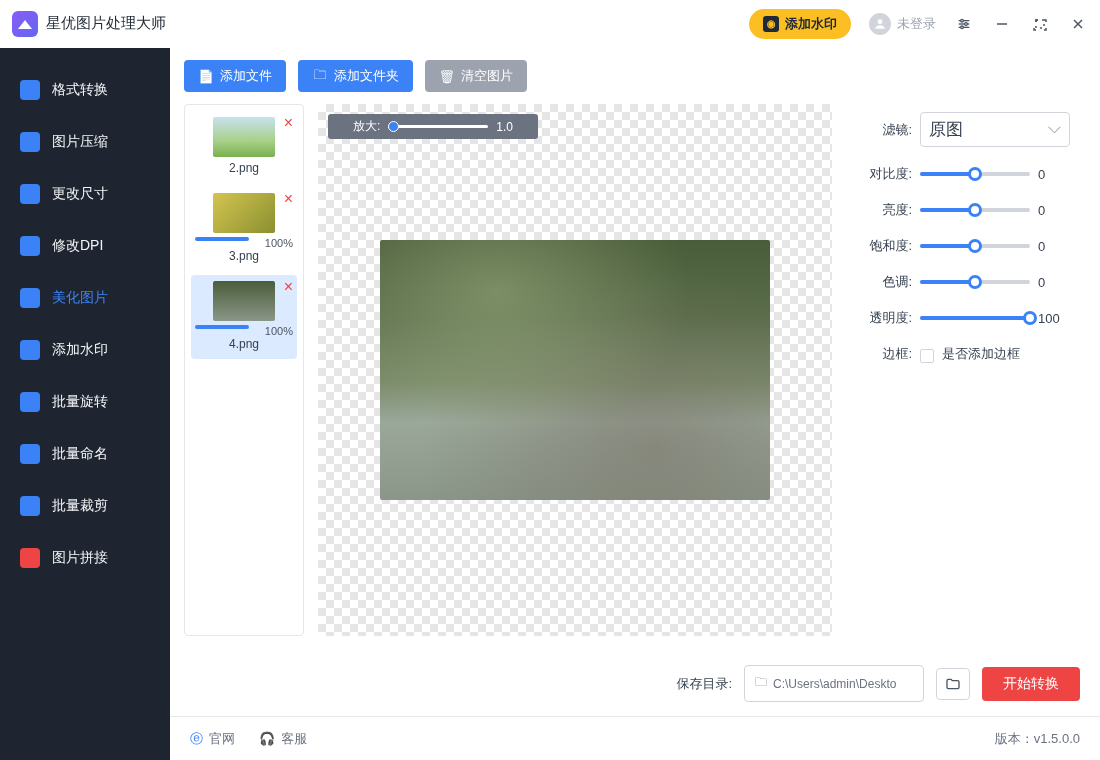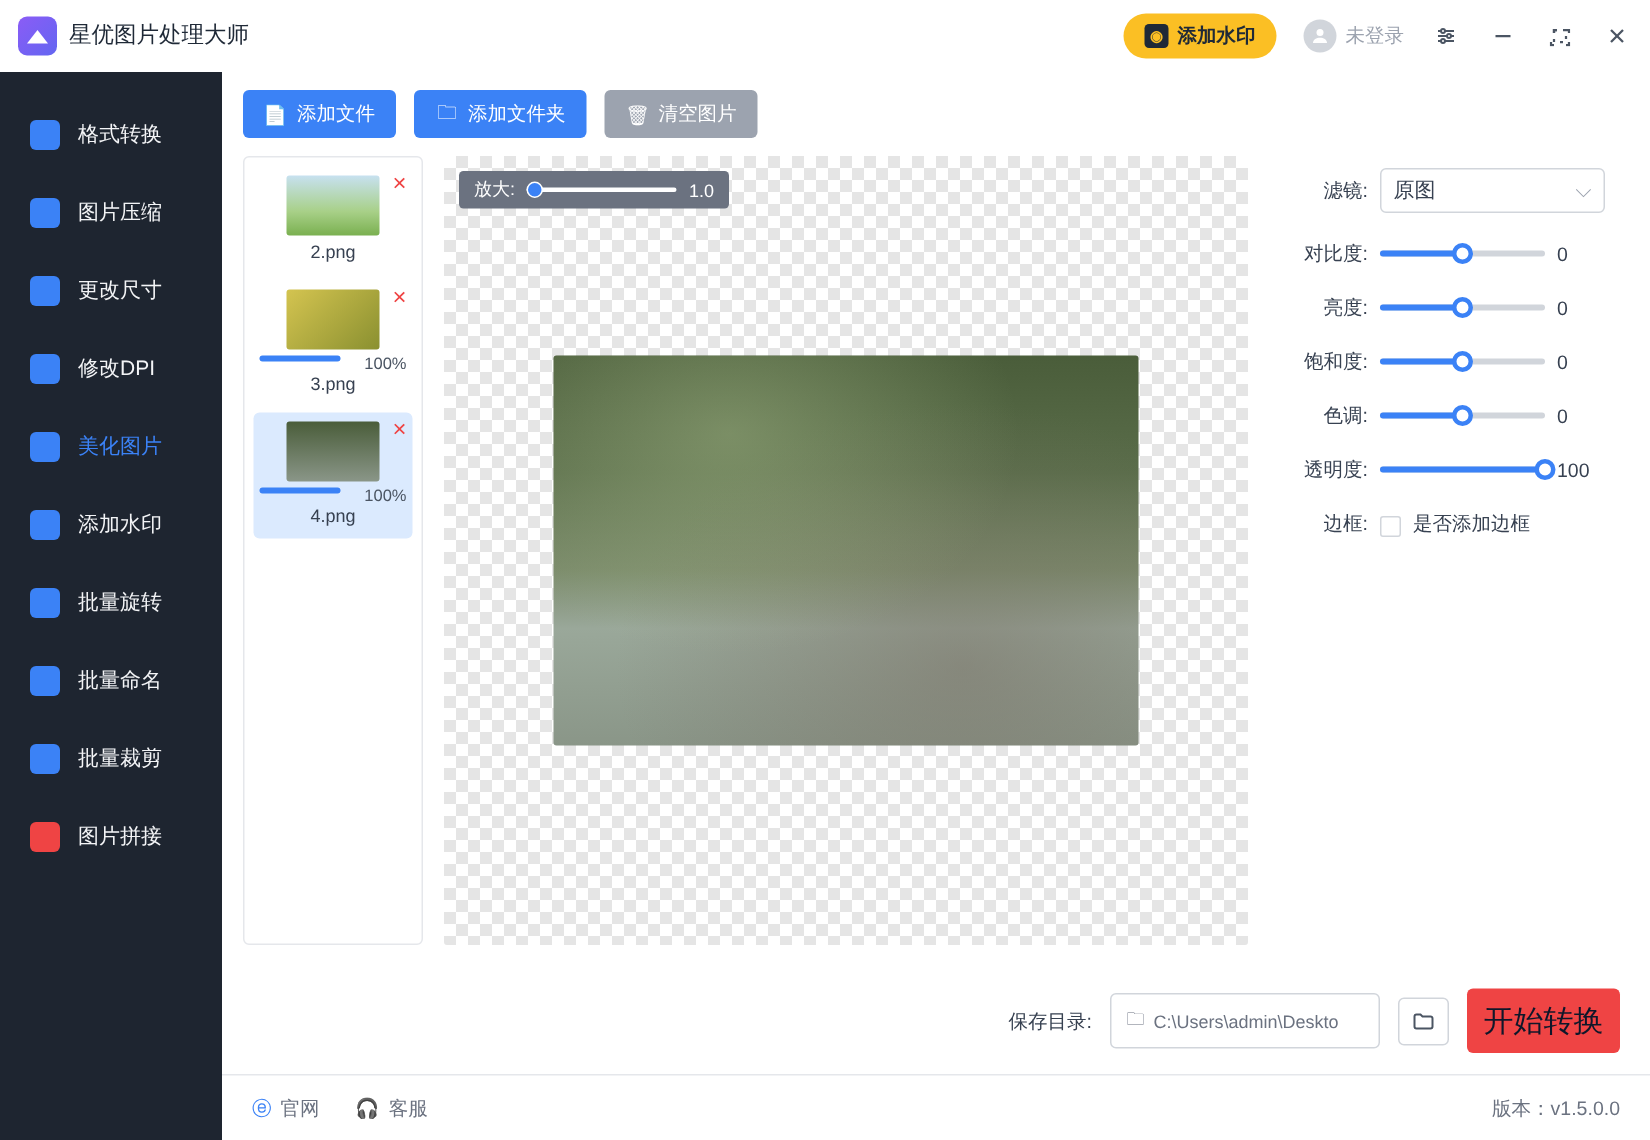--- a/index.html
+++ b/index.html
@@ -9,60 +9,60 @@
 .logo-img{width:26px;height:26px;background:linear-gradient(135deg,#8b5cf6,#6366f1);border-radius:6px;position:relative}
 .logo-img::after{content:"";position:absolute;left:6px;top:9px;width:0;height:0;border-left:7px solid transparent;border-right:7px solid transparent;border-bottom:9px solid #fff}
 .app-title{font-size:15px;font-weight:400;color:#1f2937}
 .titlebar-right{margin-left:auto;display:flex;align-items:center;gap:18px}
 .vip-btn{background:#fbbf24;color:#1f2937;font-weight:700;font-size:13px;padding:6px 14px;border-radius:16px;display:flex;align-items:center;gap:6px;cursor:pointer}
 .vip-icon{width:16px;height:16px;background:#1f2937;border-radius:3px;display:flex;align-items:center;justify-content:center;color:#fbbf24;font-size:10px}
 .user-box{display:flex;align-items:center;gap:6px;color:#9ca3af;font-size:13px}
 .avatar{width:22px;height:22px;border-radius:50%;background:#d1d5db;display:flex;align-items:center;justify-content:center}
 .win-btn{width:20px;height:20px;display:flex;align-items:center;justify-content:center;cursor:pointer;color:#4b5563}
 .main-row{flex:1;display:flex;min-height:0}
-.sidebar{width:148px;background:#1e2530;padding-top:18px;display:flex;flex-direction:column;gap:4px}
+.sidebar{width:170px;background:#1e2530;padding-top:18px;display:flex;flex-direction:column;gap:4px}
 .nav-item{display:flex;align-items:center;gap:12px;padding:14px 20px;color:#f3f4f6;font-size:14px;cursor:pointer}
 .nav-item.active{color:#3b82f6}
 .nav-icon{width:20px;height:20px;border-radius:4px;flex-shrink:0}
 .content{flex:1;display:flex;flex-direction:column;background:#fff;min-width:0}
 .toolbar{padding:12px 14px;display:flex;gap:12px}
 .btn{padding:7px 14px;border-radius:4px;font-size:13px;display:flex;align-items:center;gap:6px;cursor:pointer;border:none}
 .btn-primary{background:#3b82f6;color:#fff}
 .btn-gray{background:#9ca3af;color:#fff}
 .workspace{flex:1;display:flex;gap:14px;padding:0 14px 14px;min-height:0}
 .file-list{width:120px;border:1px solid #e5e7eb;border-radius:4px;padding:6px;overflow-y:auto}
 .file-item{padding:6px 4px 8px;text-align:center;position:relative;border-radius:4px;margin-bottom:4px}
 .file-item.selected{background:#dbeafe}
 .thumb{width:62px;height:40px;margin:0 auto 4px;border-radius:2px}
 .del-x{position:absolute;right:4px;top:4px;color:#ef4444;font-size:16px;cursor:pointer;line-height:1}
 .progress-wrap{display:flex;align-items:flex-start;gap:16px;margin-top:2px}
 .progress{flex:1;height:4px;background:#3b82f6;border-radius:2px}
 .pct{font-size:11px;color:#4b5563}
 .fname{font-size:12px;color:#374151}
 .canvas-area{flex:1;min-width:0;background-image:repeating-conic-gradient(#e5e5e5 0 25%,#fff 0 50%);background-size:16px 16px;position:relative;border-radius:2px;display:flex;align-items:center;justify-content:center}
-.zoom-pill{position:absolute;top:10px;left:10px;background:#6b7280;color:#fff;font-size:12px;padding:4px 10px;border-radius:3px;display:flex;align-items:center;gap:8px}
+.zoom-pill{position:absolute;top:10px;left:10px;background:#6b7280;color:#fff;font-size:12px;padding:4px 25px;border-radius:3px;display:flex;align-items:center;gap:8px}
 .zoom-track{width:100px;height:3px;background:#fff;border-radius:2px;position:relative}
 .zoom-thumb{position:absolute;left:0;top:-4px;width:11px;height:11px;border-radius:50%;background:#3b82f6;border:1px solid #fff}
 .preview-img{width:390px;height:260px;background:linear-gradient(180deg,#4a5d3a 0%,#5a6d4a 30%,#7a8a6a 55%,#9aa89a 70%,#8a9688 100%);border-radius:2px;position:relative;overflow:hidden}
 .preview-img::before{content:"";position:absolute;inset:0;background:radial-gradient(ellipse at 30% 20%,rgba(180,200,150,.4),transparent 50%),radial-gradient(ellipse at 70% 80%,rgba(120,110,100,.5),transparent 60%)}
 .controls{width:240px;padding:8px 16px 8px 8px}
 .ctrl-row{display:flex;align-items:center;margin-bottom:18px;gap:8px}
 .ctrl-label{width:58px;text-align:right;font-size:13px;color:#374151}
-.select-box{flex:1;border:1px solid #d1d5db;border-radius:4px;padding:5px 8px;font-size:14px;color:#374151;display:flex;justify-content:space-between;align-items:flex-start;cursor:pointer}
+.select-box{flex:1;border:1px solid #d1d5db;border-radius:4px;padding:5px 8px;font-size:17px;color:#374151;display:flex;justify-content:space-between;align-items:flex-start;cursor:pointer}
 .slider-wrap{flex:1;display:flex;align-items:center;gap:8px}
 .slider{flex:1;height:4px;background:#d1d5db;border-radius:2px;position:relative}
 .slider-fill{position:absolute;left:0;top:0;height:100%;background:#3b82f6;border-radius:2px}
 .slider-thumb{position:absolute;top:-5px;width:14px;height:14px;border-radius:50%;background:#fff;border:3px solid #3b82f6;transform:translateX(-50%)}
 .slider-val{width:32px;font-size:13px;color:#374151;text-align:left}
 .checkbox{width:14px;height:14px;border:1px solid #d1d5db;border-radius:2px}
 .bottom-bar{padding:14px 20px;border-top:1px solid transparent;display:flex;align-items:center;justify-content:flex-end;gap:12px}
 .save-label{font-size:13px;color:#374151}
 .path-input{width:180px;padding:7px 10px;border:1px solid #d1d5db;border-radius:4px;font-size:12px;color:#6b7280;display:flex;align-items:center;gap:6px}
 .folder-btn{width:34px;height:32px;border:1px solid #d1d5db;border-radius:4px;display:flex;align-items:center;justify-content:center;cursor:pointer;color:#4b5563}
-.convert-btn{background:#ef4444;color:#0f172a;padding:8px 11px;border-radius:4px;font-size:20px;cursor:pointer;border:none}
+.convert-btn{background:#ef4444;color:#ffffff;padding:8px 21px;border-radius:4px;font-size:14px;cursor:pointer;border:none}
 .footer{height:44px;border-top:1px solid #e5e7eb;display:flex;align-items:center;padding:0 20px;font-size:13px;color:#6b7280;gap:24px}
 .footer-link{display:flex;align-items:center;gap:6px;cursor:pointer}
 .footer-right{margin-left:auto}
 .ic{width:16px;height:16px;display:inline-flex;align-items:center;justify-content:center}
 </style>
 </head>
 <body>
 
 <div class="titlebar">
   <div class="logo-box">

